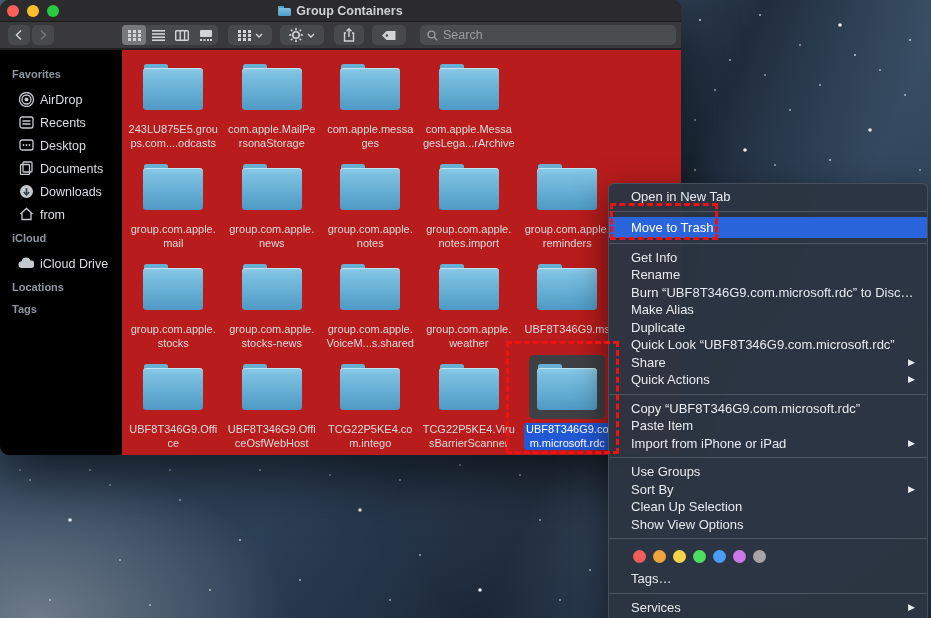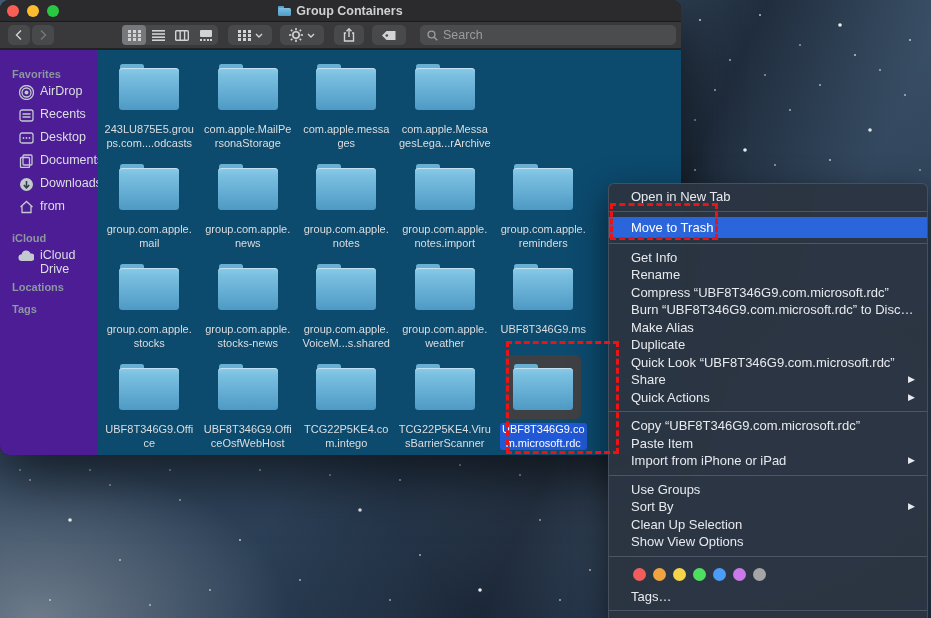--- a/index.html
+++ b/index.html
@@ -48,29 +48,29 @@
   .btn-tag { left:372px; width:34px; }
   .searchfield { position:absolute; left:420px; top:3px; width:256px; height:20px;
     background:#4b4c4e; border-radius:5px; display:flex; align-items:center; gap:5px; padding:0 7px; }
   .searchfield .ph { font-size:12.5px; color:#9b9c9e;text-align:right; }
   .icon-stroke { stroke:#d2d3d5; fill:none; stroke-width:1.4; }
   .icon-dim    { stroke:#77787a; fill:none; stroke-width:1.4; }
   .icon-fill   { fill:#d2d3d5; }
 
   
   .main { position:absolute; top:50px; left:0; right:0; bottom:0; display:flex; }
-  .sidebar { width:98px; background:#4c1d95; padding:8px 0 0 10px; flex:none; }
+  .sidebar { width:122px; background:#000000; padding:8px 0 0 10px; flex:none; }
   .sb-header { font-size:11px; font-weight:bold; color:#8d97a2; margin:10px 0 4px 2px; }
-  .sb-item { display:flex; align-items:flex-start; gap:6px; height:23px; color:#dbdfe3; font-size:12.5px; padding-left:8px; }
+  .sb-item { display:flex; align-items:flex-end; gap:6px; height:23px; color:#dbdfe3; font-size:12.5px; padding-left:8px; }
   .sb-icon { width:16px; height:16px; flex:none; display:flex; align-items:center; justify-content:center; }
   .sb-icon svg { stroke:#c3c9cf; fill:none; stroke-width:1.3; }
   .sb-icon .fill { fill:#c3c9cf; stroke:none; }
 
   
-  .content { flex:1; position:relative; background:#0c4a6e; }
+  .content { flex:1; position:relative; background:#b91c1c; }
   .grid { position:absolute; left:2px; top:2px; }
   .grow { display:flex; height:100px; }
   .cell { width:98.5px; height:100px; text-align:center; position:relative; }
   .iconwrap { width:76px; height:64px; margin:3px auto 0; display:flex; align-items:center; justify-content:center; border-radius:5px; }
   .cell.selected .iconwrap { background:#3f4044; }
   .folder { width:60px; height:46px; position:relative; }
   .folder .tab { position:absolute; top:0; left:1px; width:24px; height:9px; background:#67b0d4; border-radius:2.5px 2.5px 0 0; }
   .folder .fbody { position:absolute; top:4px; left:0; right:0; bottom:0; border-radius:3.5px;
     background:linear-gradient(180deg,#8ccae8 0%,#7abfe0 18%,#4e9ac5 100%);
     box-shadow:inset 0 1px 0 rgba(255,255,255,0.45); }
@@ -510,21 +510,20 @@
   </div>
 </div>
 
 <div class="ctxmenu">
   <div class="mi"><span>Open in New Tab</span></div>
   <div class="msep"></div>
   <div class="mi hl"><span>Move to Trash</span></div>
   <div class="msep"></div>
   <div class="mi"><span>Get Info</span></div>
   <div class="mi"><span>Rename</span></div>
-  <div class="mi"><span>Compress “UBF8T346G9.com.microsoft.rdc”</span></div>
   <div class="mi"><span>Burn “UBF8T346G9.com.microsoft.rdc” to Disc…</span></div>
   <div class="mi"><span>Make Alias</span></div>
   <div class="mi"><span>Duplicate</span></div>
   <div class="mi"><span>Quick Look “UBF8T346G9.com.microsoft.rdc”</span></div>
   <div class="mi"><span>Share</span><span class="arrow">▶</span></div>
   <div class="mi"><span>Quick Actions</span><span class="arrow">▶</span></div>
   <div class="msep"></div>
   <div class="mi"><span>Copy “UBF8T346G9.com.microsoft.rdc”</span></div>
   <div class="mi"><span>Paste Item</span></div>
   <div class="mi"><span>Import from iPhone or iPad</span><span class="arrow">▶</span></div>

